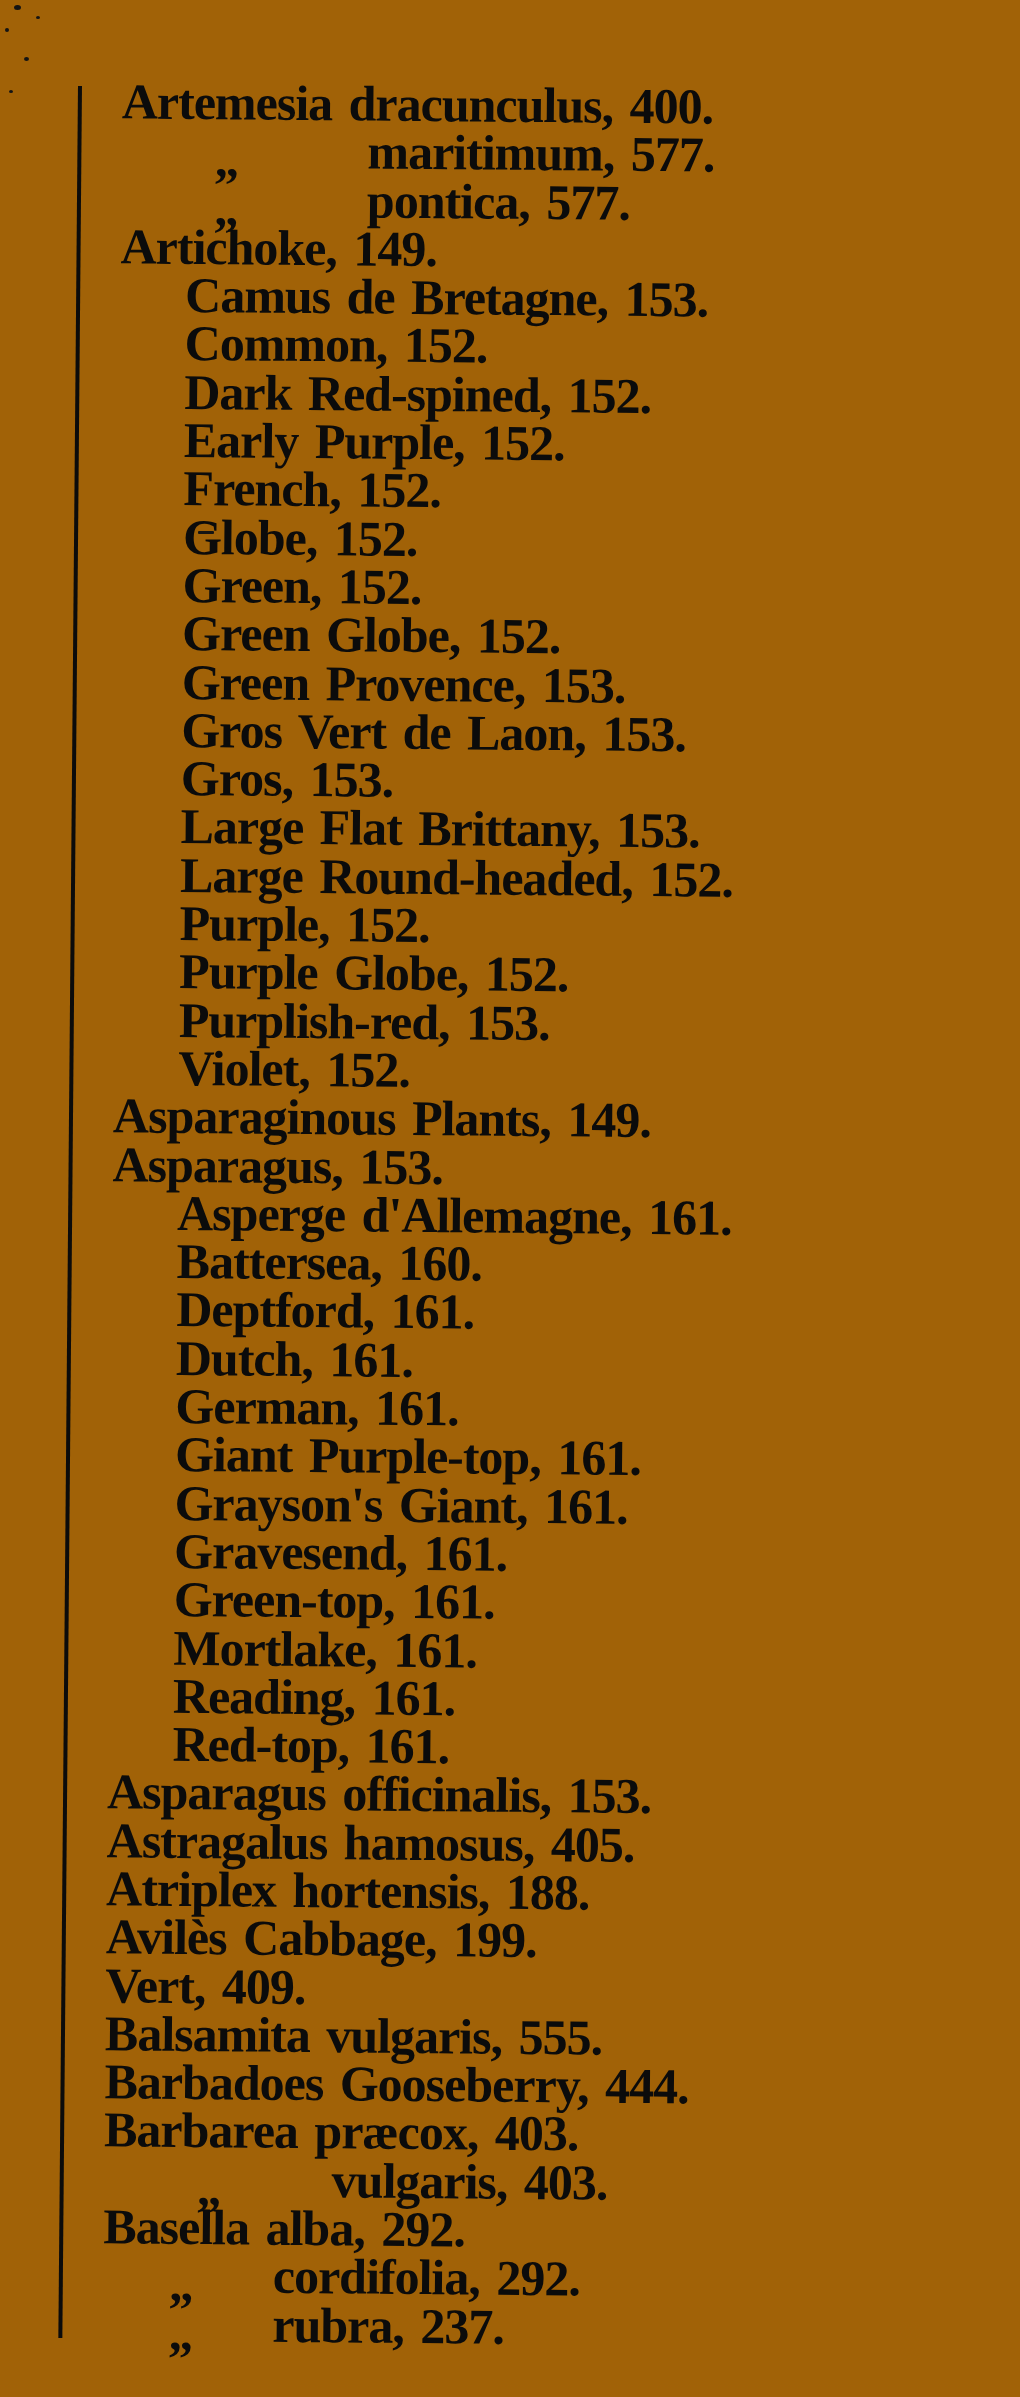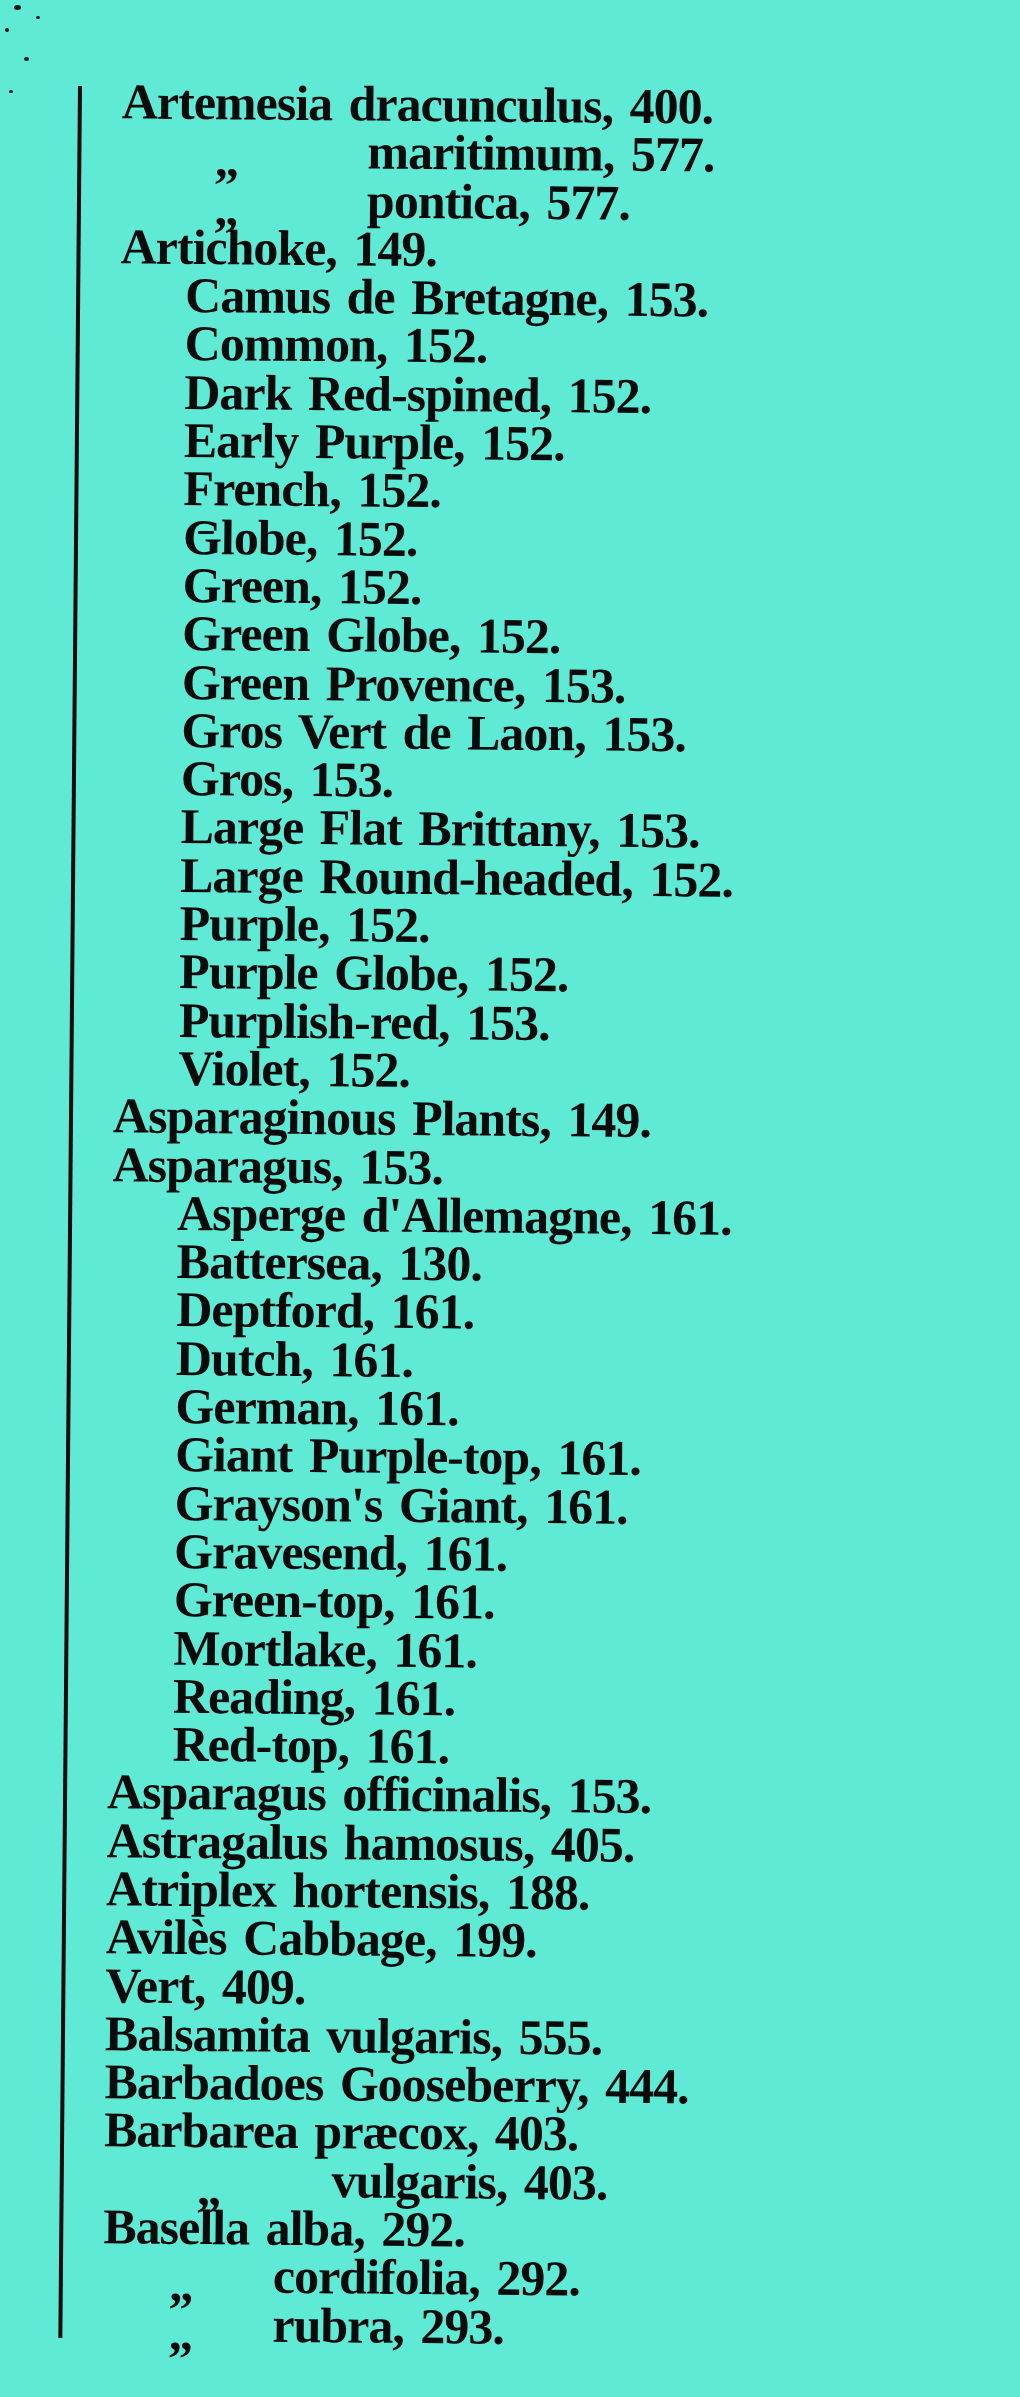--- a/index.html
+++ b/index.html
@@ -1,17 +1,17 @@
 <!DOCTYPE html>
 <html><head>
 <meta charset="utf-8">
 <style>
   html,body{margin:0;padding:0;background:#ffffff;}
   .page{
-    position:relative;width:1020px;height:2397px;background:#5eead4;
+    position:relative;width:1020px;height:2397px;background:#a16207;
     overflow:hidden;font-family:"Liberation Serif", serif;font-weight:700;
     color:#0b0b0b;
   }
   
   .skew{position:absolute;left:0;top:0;width:100%;height:100%;
         transform:rotate(0.5deg);transform-origin:80px 85px;}
   .rule{position:absolute;left:78px;top:86px;width:4px;height:2252px;
         background:#0b0b0b;}
   .list{position:absolute;left:0;top:77px;right:0;}
   .entry{height:48.3px;line-height:48.3px;font-size:50px;
@@ -64,21 +64,21 @@
         <div class="entry l1"><span class="name">Gros</span><span class="pg">, 153.</span></div>
         <div class="entry l1"><span class="name">Large Flat Brittany</span><span class="pg">, 153.</span></div>
         <div class="entry l1"><span class="name">Large Round-headed</span><span class="pg">, 152.</span></div>
         <div class="entry l1"><span class="name">Purple</span><span class="pg">, 152.</span></div>
         <div class="entry l1"><span class="name">Purple Globe</span><span class="pg">, 152.</span></div>
         <div class="entry l1"><span class="name">Purplish-red</span><span class="pg">, 153.</span></div>
         <div class="entry l1"><span class="name">Violet</span><span class="pg">, 152.</span></div>
         <div class="entry l0"><span class="name">Asparaginous Plants</span><span class="pg">, 149.</span></div>
         <div class="entry l0"><span class="name">Asparagus</span><span class="pg">, 153.</span></div>
         <div class="entry l1"><span class="name">Asperge d'Allemagne</span><span class="pg">, 161.</span></div>
-        <div class="entry l1"><span class="name">Battersea</span><span class="pg">, 130.</span></div>
+        <div class="entry l1"><span class="name">Battersea</span><span class="pg">, 160.</span></div>
         <div class="entry l1"><span class="name">Deptford</span><span class="pg">, 161.</span></div>
         <div class="entry l1"><span class="name">Dutch</span><span class="pg">, 161.</span></div>
         <div class="entry l1"><span class="name">German</span><span class="pg">, 161.</span></div>
         <div class="entry l1"><span class="name">Giant Purple-top</span><span class="pg">, 161.</span></div>
         <div class="entry l1"><span class="name">Grayson's Giant</span><span class="pg">, 161.</span></div>
         <div class="entry l1"><span class="name">Gravesend</span><span class="pg">, 161.</span></div>
         <div class="entry l1"><span class="name">Green-top</span><span class="pg">, 161.</span></div>
         <div class="entry l1"><span class="name">Mortlake</span><span class="pg">, 161.</span></div>
         <div class="entry l1"><span class="name">Reading</span><span class="pg">, 161.</span></div>
         <div class="entry l1"><span class="name">Red-top</span><span class="pg">, 161.</span></div>
@@ -86,16 +86,16 @@
         <div class="entry l0"><span class="name">Astragalus hamosus</span><span class="pg">, 405.</span></div>
         <div class="entry l0"><span class="name">Atriplex hortensis</span><span class="pg">, 188.</span></div>
         <div class="entry l0"><span class="name">Avilès Cabbage</span><span class="pg">, 199.</span></div>
         <div class="entry l0"><span class="name">Vert</span><span class="pg">, 409.</span></div>
         <div class="entry l0"><span class="name">Balsamita vulgaris</span><span class="pg">, 555.</span></div>
         <div class="entry l0"><span class="name">Barbadoes Gooseberry</span><span class="pg">, 444.</span></div>
         <div class="entry l0"><span class="name">Barbarea præcox</span><span class="pg">, 403.</span></div>
         <div class="entry l2 g-barbarea"><span class="mark">„</span><span class="name">vulgaris</span><span class="pg">, 403.</span></div>
         <div class="entry l0"><span class="name">Basella alba</span><span class="pg">, 292.</span></div>
         <div class="entry l2 g-basella"><span class="mark">„</span><span class="name">cordifolia</span><span class="pg">, 292.</span></div>
-        <div class="entry l2 g-basella"><span class="mark">„</span><span class="name">rubra</span><span class="pg">, 293.</span></div>
+        <div class="entry l2 g-basella"><span class="mark">„</span><span class="name">rubra</span><span class="pg">, 237.</span></div>
       </div>
   </div>
 </div>
 
 </body></html>

